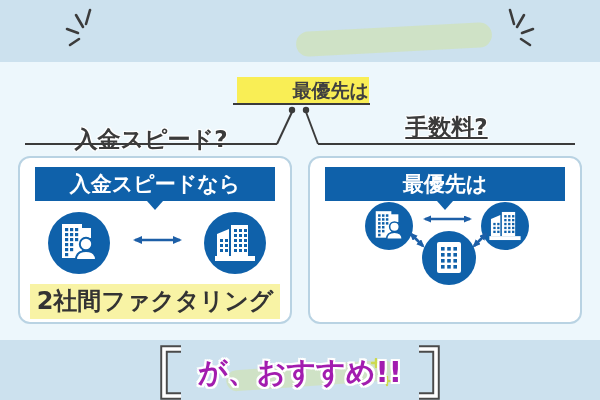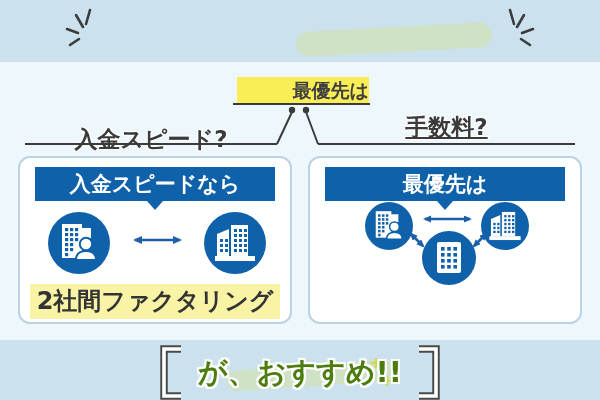--- a/index.html
+++ b/index.html
@@ -58,21 +58,21 @@
   }
   .card-label {
     position:absolute; left:10px; right:10px; top:126px; height:35px;
     background:#f8f3a5; color:#333; font-size:24px; font-weight:bold;
     text-align:center; line-height:35px; white-space:nowrap;
   }
   .card-art { position:absolute; left:0; top:0; width:270px; height:164px; }
 
   .footer-text {
     position:absolute; left:0; top:353px; width:600px; text-align:center;
-    font-size:29px; font-weight:bold; color:#4d7c0f; white-space:nowrap;
+    font-size:29px; font-weight:bold; color:#a21caf; white-space:nowrap;
     text-shadow:-2px -2px 0 #fff, 2px -2px 0 #fff, -2px 2px 0 #fff, 2px 2px 0 #fff,
                  0 -2px 0 #fff, 0 2px 0 #fff, -2px 0 0 #fff, 2px 0 0 #fff;
   }
   .deco-svg { position:absolute; }
 </style>
 </head>
 <body>
 
 <div class="stage">
 

